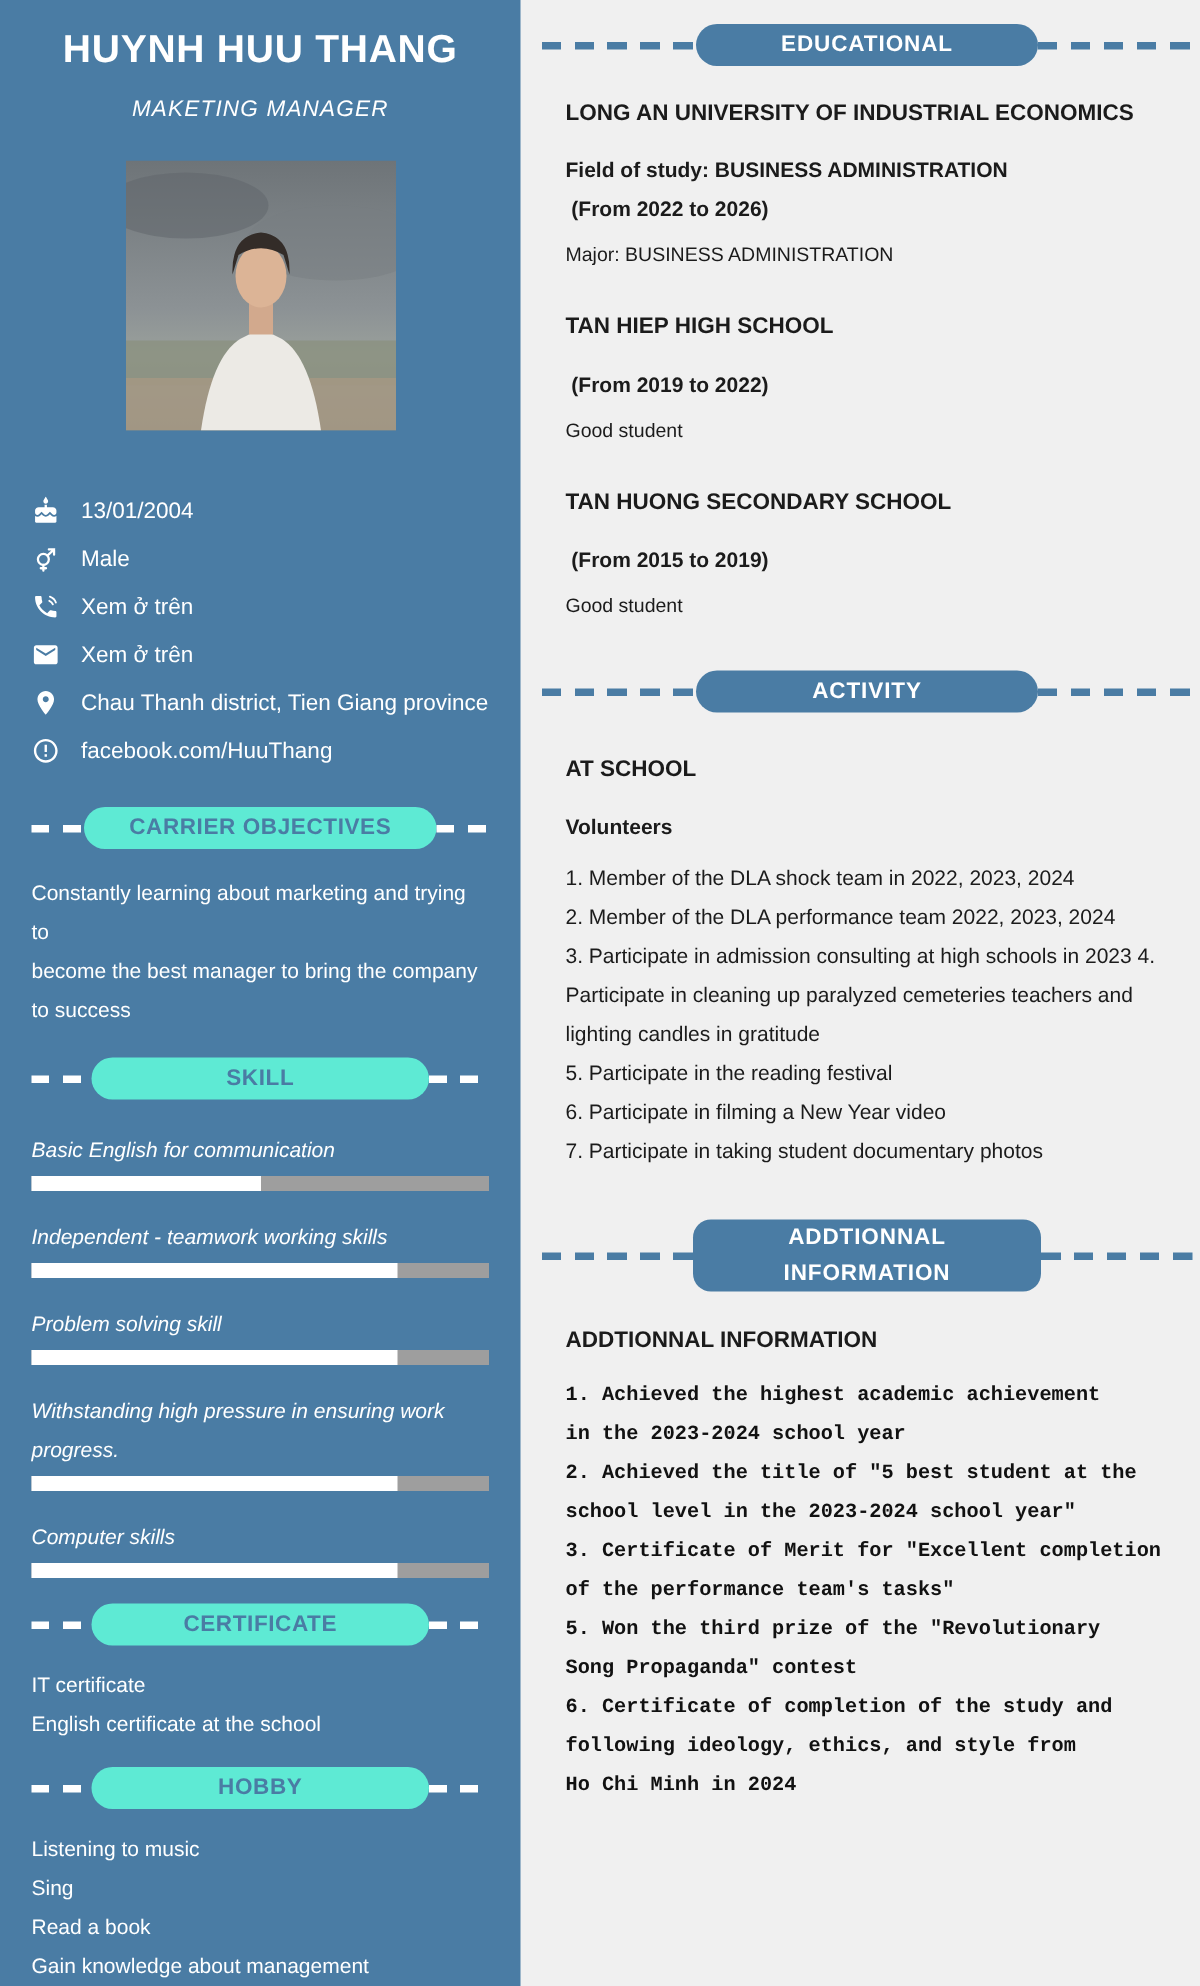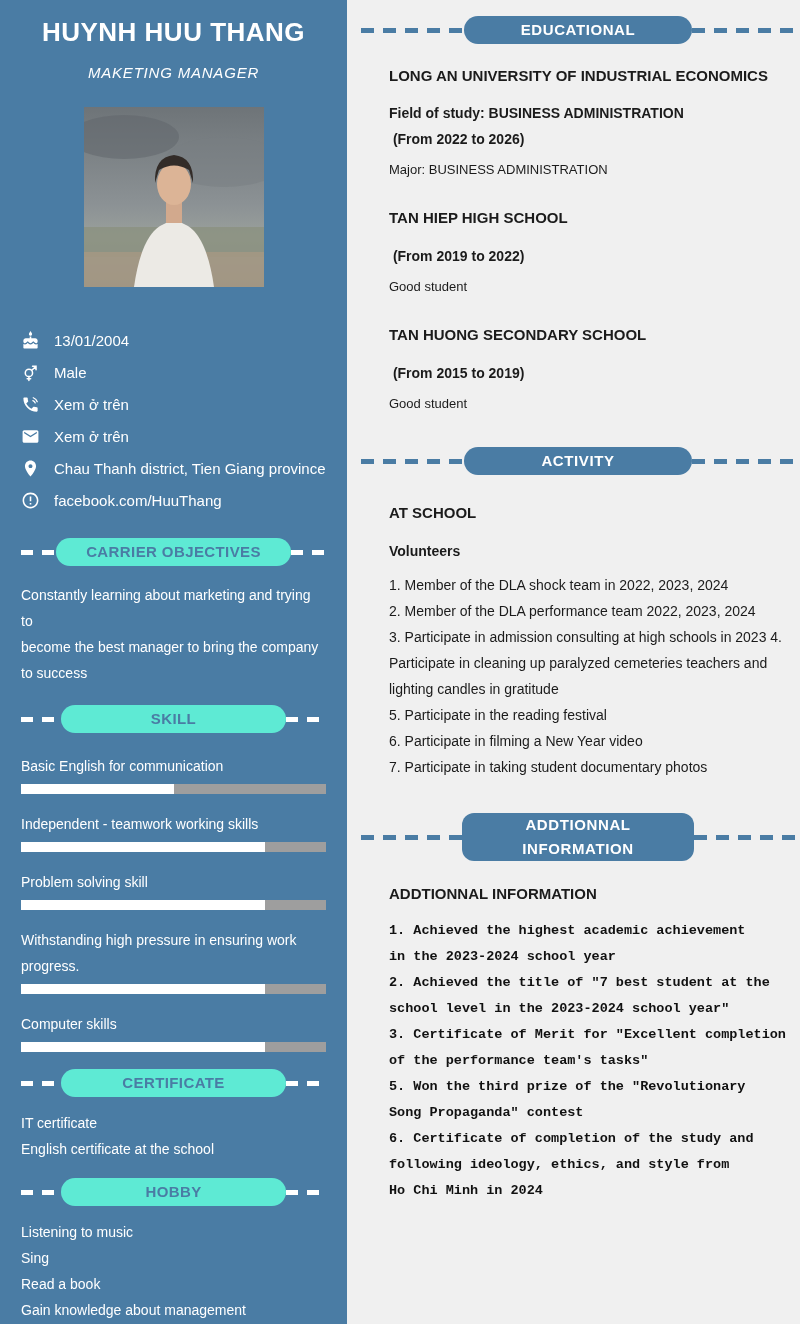--- a/index.html
+++ b/index.html
@@ -37,40 +37,40 @@
   
   .pill-row { display:flex; align-items:center; }
   .dash-w { flex:1; height:5px; background:repeating-linear-gradient(90deg,#FFFFFF 0 12px,transparent 12px 21px); }
   .side-pill {
     background:#5eead4; color:#4A7CA4; font-weight:bold; font-size:15px;
     letter-spacing:0.4px; border-radius:15px; height:28px; line-height:28px;
     padding:0 30px; min-width:225px; text-align:center; white-space:nowrap;
   }
   .side-section { margin-top:22px; }
   .objective-text { margin-top:16px; font-size:14px; line-height:26px; white-space:pre-line; }
-  .skills-list { margin-top:20px; }
+  .skills-list { margin-top:20px;font-style:italic; }
   .skill-item { margin-bottom:17px; }
   .skill-label { font-size:14px; line-height:26px; }
   .bar { margin-top:5px; height:10px; background:#9E9E9E; }
   .bar .fill { height:100%; background:#FFFFFF; }
   .plain-list { margin-top:13px; }
   .plain-list li { list-style:none; font-size:14px; line-height:26px; }
   .mt19 { margin-top:19px; }
   .mt16 { margin-top:16px; }
   
   .main { flex:1; padding:16px 5px 0 0; }
   .main-pill-row { display:flex; align-items:center; margin-left:14px; }
   .dash-b { flex:1; height:5px; background:repeating-linear-gradient(90deg,#4A7CA4 0 13px,transparent 13px 22px); }
   .main-pill {
     background:#4A7CA4; color:#FFFFFF; font-weight:bold; font-size:15px;
     letter-spacing:0.6px; border-radius:15px; min-height:28px; line-height:28px;
     padding:0 20px; min-width:228px; max-width:232px; text-align:center;
   }
   .main-pill.tall { border-radius:12px; line-height:24px; padding:0 36px; }
-  .main-content { padding-left:42px; padding-right:8px; }
+  .main-content { padding-left:30px; padding-right:8px; }
   .edu-school { font-weight:bold; font-size:15px; line-height:20px; }
   .edu-field  { font-weight:bold; font-size:14px; line-height:20px; }
   .edu-period { font-weight:bold; font-size:14px; line-height:20px; white-space:pre-wrap; }
   .edu-detail { font-size:13px; line-height:20px; }
   .act-heading { font-weight:bold; font-size:15px; line-height:20px; margin-top:28px; }
   .act-subheading { font-weight:bold; font-size:14px; line-height:20px; margin-top:18px; }
   .act-list { margin-top:11px; }
   .act-list p { font-size:14px; line-height:26px; white-space:pre-wrap; }
   .addl-heading { font-weight:bold; font-size:15px; line-height:20px; margin-top:23px; }
   .mono-list { margin-top:14px; }
@@ -284,21 +284,21 @@
     <span class="dash-b"></span>
     <span class="main-pill tall">ADDTIONNAL INFORMATION</span>
     <span class="dash-b"></span>
   </div>
 
   <div class="main-content">
     <div class="addl-heading">ADDTIONNAL INFORMATION</div>
     <div class="mono-list">
       <p>1. Achieved the highest academic achievement
 in the 2023-2024 school year</p>
-      <p>2. Achieved the title of "7 best student at the
+      <p>2. Achieved the title of "5 best student at the
 school level in the 2023-2024 school year"</p>
       <p>3. Certificate of Merit for "Excellent completion
 of the performance team's tasks"</p>
       <p>5. Won the third prize of the "Revolutionary
 Song Propaganda" contest</p>
       <p>6. Certificate of completion of the study and
 following ideology, ethics, and style from
 Ho Chi Minh in 2024</p>
     </div>
   </div>

